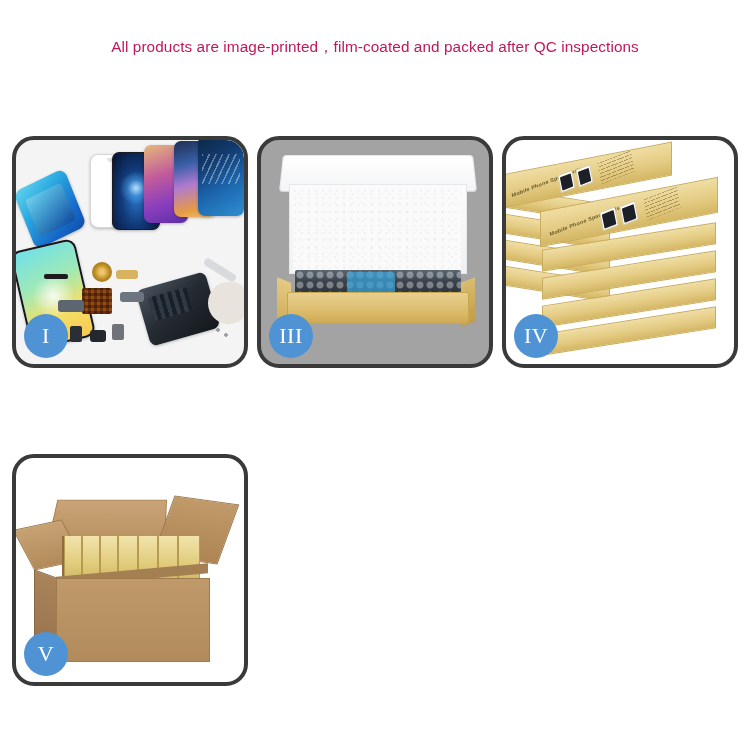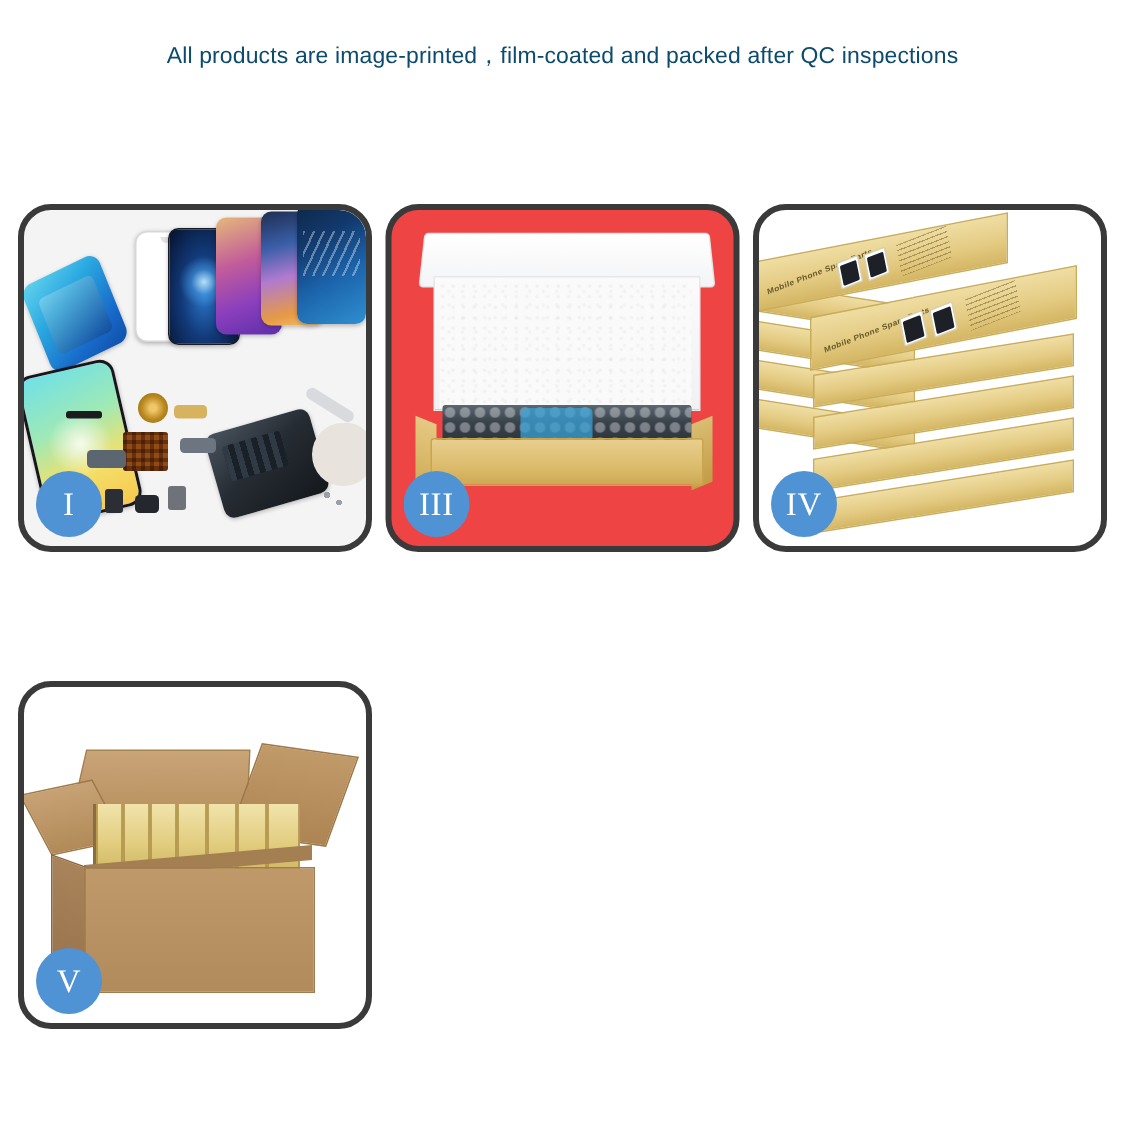--- a/index.html
+++ b/index.html
@@ -17,21 +17,22 @@
   .title{
     font-size:38px;
     font-weight:400;
     letter-spacing:1.2px;
     color:#111111;
     line-height:1.05;
     font-family:"Liberation Sans","DejaVu Sans",sans-serif;
   }
   .subtitle{
     font-size:15.3px;
-    color:#0c4a6e;
+    color:#be185d;
+    margin-top:10px;
     letter-spacing:0.1px;
     font-family:"Liberation Sans","DejaVu Sans",sans-serif;
   }
 
   
   .grid{
     position:absolute;
     left:12px;top:136px;
     width:726px;height:550px;
     display:grid;
@@ -195,21 +196,21 @@
   .bubbles2{
     position:absolute;left:52px;top:2px;width:124px;height:226px;
     background-image:
       radial-gradient(circle at 9px 9px, rgba(255,255,255,.28) 6px, rgba(255,255,255,0) 8px);
     background-size:19px 19px;
     background-position:9px 9px;
     pointer-events:none;
   }
 
   
-  .p3{background:#ef4444;}
+  .p3{background:#a3a3a3;}
   .b3-lid{
     position:absolute;left:20px;top:14px;width:192px;height:36px;
     background:linear-gradient(180deg,#ffffff 0%,#f3f4f5 100%);
     border:1px solid #e4e6e8;border-radius:3px;
     transform:perspective(260px) rotateX(16deg);
   }
   .b3-back{
     position:absolute;left:28px;top:44px;width:176px;height:88px;
     background:linear-gradient(180deg,#fbfbfc 0%,#f0f1f2 100%);
     border:1px solid #e7e8ea;

